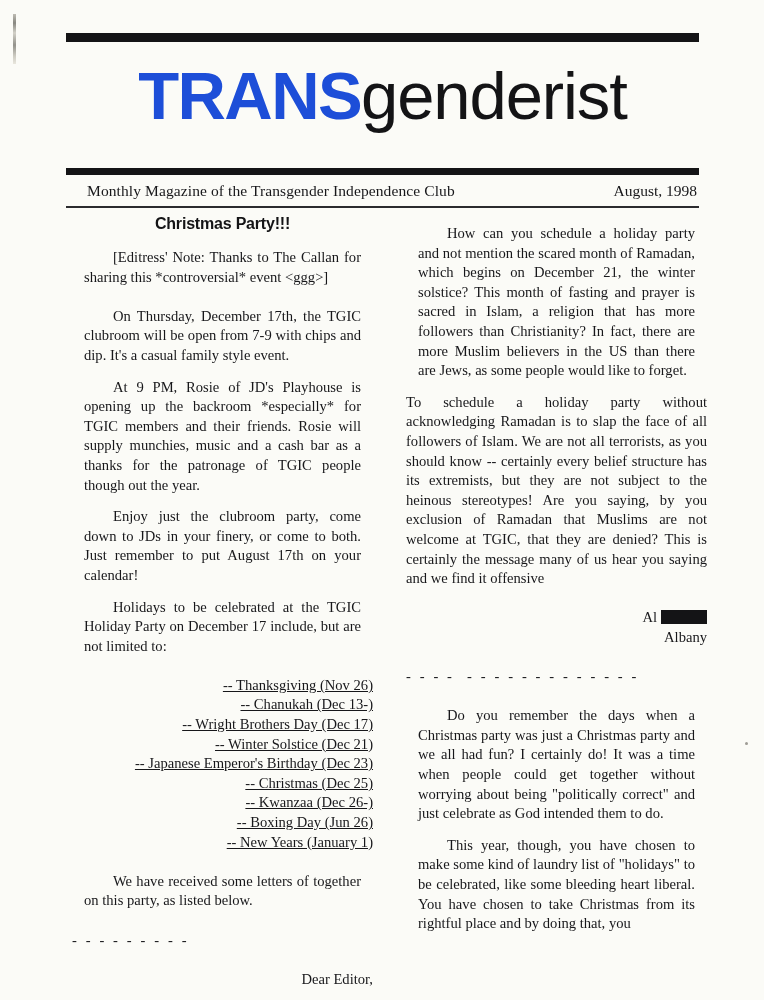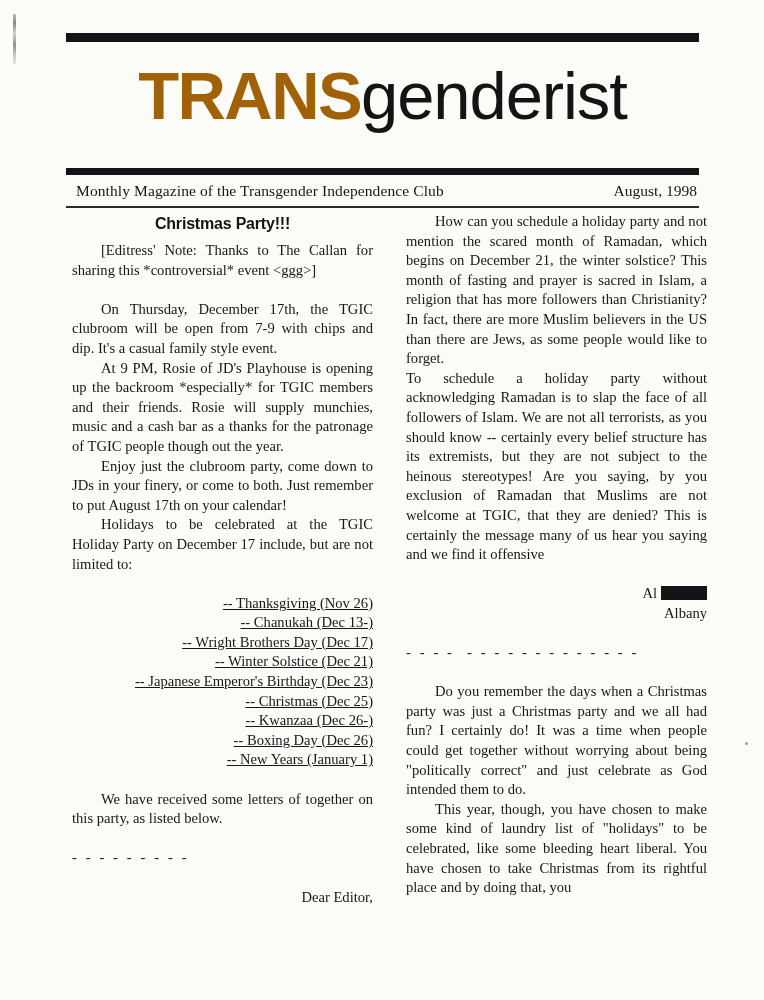--- a/index.html
+++ b/index.html
@@ -58,21 +58,21 @@
     width: 633px;
     text-align: center;
     white-space: nowrap;
     line-height: 1;
     font-family: "Liberation Sans Narrow", "Liberation Sans", "DejaVu Sans", sans-serif;
   }
   .masthead .mh-trans {
     font-size: 67px;
     font-weight: 700;
     letter-spacing: -1.6px;
-    color: #a16207;
+    color: #1d4ed8;
   }
   .masthead .mh-rest {
     font-size: 67px;
     font-weight: 400;
     letter-spacing: -1.1px;
     color: #141416;
   }
   .rule-mid {
     position: absolute;
     left: 66px; top: 168px;
@@ -81,21 +81,21 @@
   }
   .subhead {
     position: absolute;
     left: 66px; top: 180px;
     width: 633px;
     height: 24px;
     font-size: 15.5px;
   }
   .subhead .sub-left {
     position: absolute;
-    left: 10px; top: 2px;
+    left: 21px; top: 2px;
     letter-spacing: .1px;
   }
   .subhead .sub-right {
     position: absolute;
     right: 2px; top: 2px;
   }
   .rule-thin {
     position: absolute;
     left: 66px; top: 206px;
     width: 633px; height: 1.6px;
@@ -119,21 +119,21 @@
     font-family: "Liberation Sans Narrow", "Liberation Sans", "DejaVu Sans", sans-serif;
     font-weight: 700;
     font-size: 16px;
     line-height: 24px;
     text-align: center;
     letter-spacing: -0.2px;
     margin: 0 0 5px 0;
     color: #141416;
   }
   p.para {
-    margin: 0;
+    margin: 12px;
     text-indent: 29px;
   }
   p.flush {
     margin: 0;
     text-indent: 0;
   }
   p.gap-before { margin-top: 19.6px; }
   .listline {
     margin: 0;
     text-indent: 0;
@@ -195,21 +195,21 @@
     <p class="para">Enjoy just the clubroom party, come down to JDs in your finery, or come to both.  Just remember to put August 17th on your calendar!</p>
     <p class="para">Holidays to be celebrated at the TGIC Holiday Party on December 17 include, but are not limited to:</p>
 
     <p class="listline gap-before">-- Thanksgiving (Nov 26)</p>
     <p class="listline">-- Chanukah (Dec 13-)</p>
     <p class="listline">-- Wright Brothers Day (Dec 17)</p>
     <p class="listline">-- Winter Solstice (Dec 21)</p>
     <p class="listline">-- Japanese Emperor's Birthday (Dec 23)</p>
     <p class="listline">-- Christmas (Dec 25)</p>
     <p class="listline">-- Kwanzaa (Dec 26-)</p>
-    <p class="listline">-- Boxing Day (Dec 26)</p>
+    <p class="listline">-- Boxing Day (Jun 26)</p>
     <p class="listline">-- New Years (January 1)</p>
 
     <p class="para gap-before">We have received some letters of together on this party, as listed below.</p>
 
     <p class="sep gap-before">- - - - - - - - -</p>
 
     <p class="signline gap-before">Dear Editor,</p>
   </div>
 
   <div class="col col-right">

